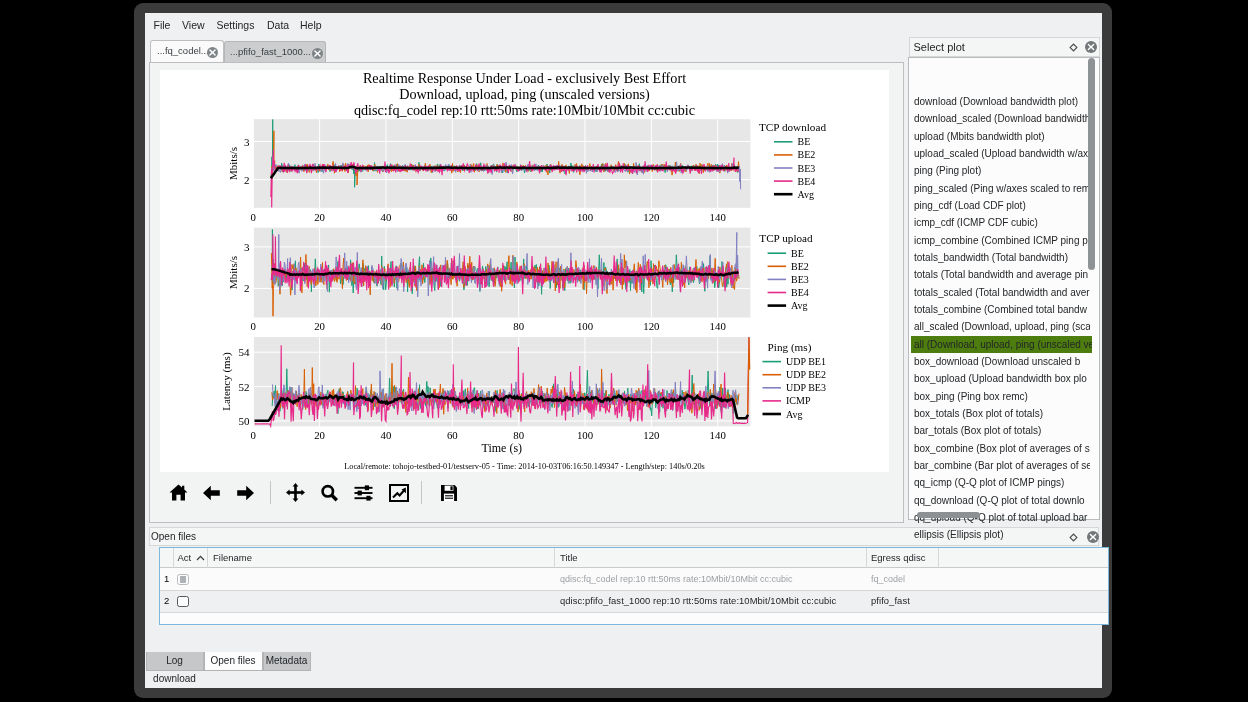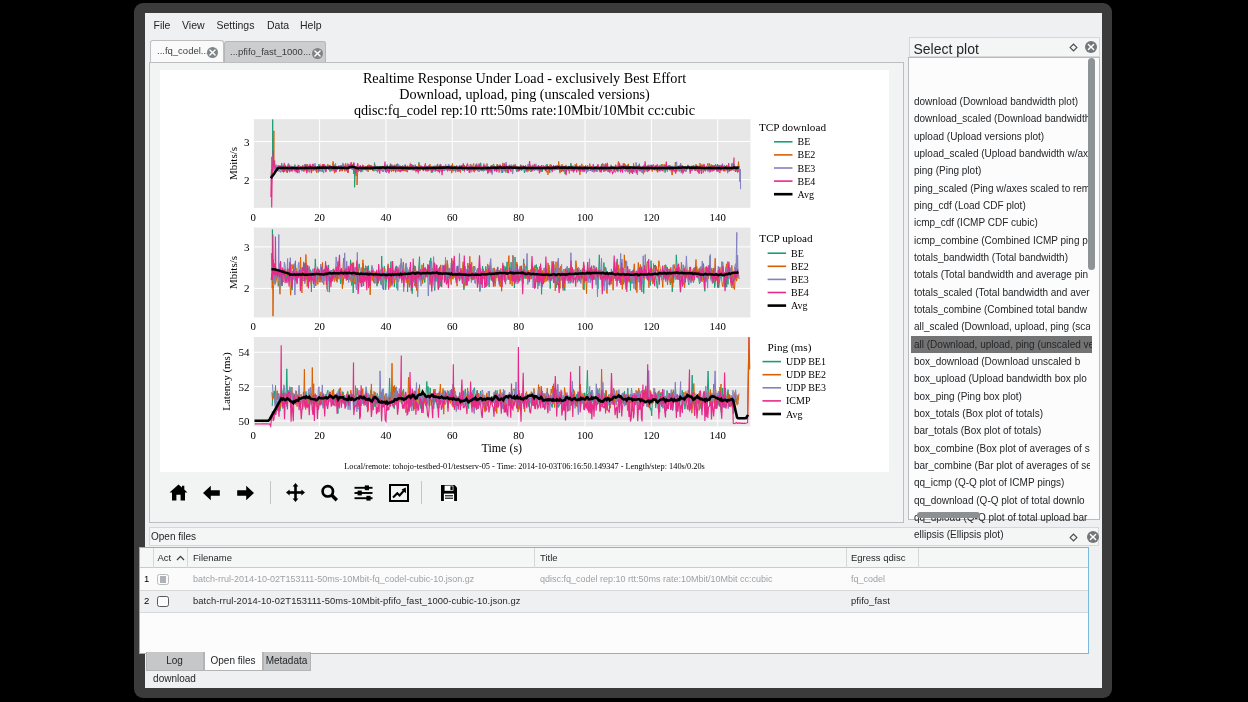--- a/index.html
+++ b/index.html
@@ -7,24 +7,24 @@
 #win { position:absolute; left:145px; top:13px; width:957px; height:675px; background:#eff0f1; }
 .menu { position:absolute; top:19px; font-size:10.5px; color:#232629; }
 #tab1 { position:absolute; left:150px; top:40px; width:74px; height:22px; background:#fafafa; border:1px solid #bcbebf; border-bottom:none; border-top-left-radius:3px; border-top-right-radius:3px; }
 #tab2 { position:absolute; left:224px; top:41px; width:102px; height:21px; background:#cbcdce; border:1px solid #b4b6b7; border-bottom:none; border-top-left-radius:3px; border-top-right-radius:3px; }
 .tabtxt { position:absolute; top:4px; font-size:9.5px; color:#3a3e41; }
 #pane { position:absolute; left:149px; top:62px; width:755px; height:461px; background:#f2f3f3; border:1px solid #bcbebf; }
 #canvas { position:absolute; left:160px; top:70px; width:729px; height:402px; background:#fff; }
 .sep { position:absolute; top:481px; width:1px; height:23px; background:#c3c5c6; }
 #list { position:absolute; left:908px; top:57px; width:192px; height:463px; background:#fcfcfc; border:1px solid #b9bcbd; }
 .li { position:absolute; left:5px; height:17px; font-size:10px; color:#232629; white-space:nowrap; overflow:hidden; width:176px; line-height:17px;margin-top:32px; }
-.li.sel { background:#737373; width:181px; left:2px; padding-left:3px; }
+.li.sel { background:#4d7c0f; width:181px; left:2px; padding-left:3px; }
 #vscroll { position:absolute; left:1087.5px; top:58px; width:7px; height:212px; background:#8e9396; border-radius:3.5px; }
 #hscroll { position:absolute; left:916.5px; top:511.5px; width:63px; height:6px; background:#8c9093; border-radius:3px; }
-#table { position:absolute; left:139px; top:547px; width:950px; height:107px; background:#fcfcfc; border:1px solid #7cb8dc; }
+#table { position:absolute; left:159px; top:547px; width:950px; height:78px; background:#fcfcfc; border:1px solid #7cb8dc; }
 .th { position:absolute; top:0; height:20px; font-size:9.5px; color:#232629; line-height:20px; }
 .cell { position:absolute; font-size:9.4px; letter-spacing:0.08px; white-space:nowrap; line-height:22px; }
 .gray { color:#9da1a5; font-size:9px; letter-spacing:0; }
 .btab { position:absolute; height:19px; background:#c5c7c8; border:1px solid #b2b4b5; border-top:none; font-size:10px; color:#232629; text-align:center; line-height:18px; }
 .btab.active { background:#fdfdfd; }
 text { font-family:"Liberation Serif", serif; }
 svg { display:block; }
 #canvas svg { display:inline; }
 </style></head><body>
 <div id="frame"></div>
@@ -221,54 +221,54 @@
       <rect x="3.9" y="9.6" width="10.2" height="7.4" fill="#fff"></rect>
       <g stroke="#000" stroke-width="1.1">
         <line x1="5" y1="11.8" x2="13" y2="11.8"></line>
         <line x1="5" y1="14.2" x2="13" y2="14.2"></line>
       </g>
     </svg>
   </div>
 
 <div class="abs" style="left:908.5px; top:37px; width:191px; height:19.5px; border:1px solid #d6d7d8; background:#f4f5f5"></div>
 <div class="abs" style="left:149px; top:526.5px; width:950px; height:19px; border:1px solid #d6d7d8; background:#f4f5f5"></div>
-<div class="abs" style="left:913.5px; top:40.5px; font-size:14px; color:#232629">Select plot</div>
+<div class="abs" style="left:913.5px; top:40.5px; font-size:11px; color:#232629">Select plot</div>
 <div class="abs" style="left:1069px; top:42.5px">
     <svg width="9" height="9" viewBox="0 0 9 9" style="">
       <rect x="2.1" y="2.1" width="4.8" height="4.8" fill="none" stroke="#4a4f52" stroke-width="1.1" transform="rotate(45 4.5 4.5)"></rect>
     </svg>
   </div>
 <div class="abs" style="left:1084.5px; top:41px">
     <svg width="12" height="12" viewBox="0 0 12 12" style="">
       <circle cx="6.0" cy="6.0" r="6.0" fill="#737779"></circle>
       <g stroke="#fff" stroke-width="1.4" stroke-linecap="round">
         <line x1="3.4" y1="3.4" x2="8.6" y2="8.6"></line>
         <line x1="8.6" y1="3.4" x2="3.4" y2="8.6"></line>
       </g>
     </svg>
   </div>
 <div id="list">
     <div class="li" style="top:3.0px">download (Download bandwidth plot)</div>
     <div class="li" style="top:20.3px">download_scaled (Download bandwidth</div>
-    <div class="li" style="top:37.7px">upload (Upload versions plot)</div>
+    <div class="li" style="top:37.7px">upload (Mbits bandwidth plot)</div>
     <div class="li" style="top:55.0px">upload_scaled (Upload bandwidth w/ax</div>
     <div class="li" style="top:72.3px">ping (Ping plot)</div>
     <div class="li" style="top:89.6px">ping_scaled (Ping w/axes scaled to remc</div>
     <div class="li" style="top:107.0px">ping_cdf (Load CDF plot)</div>
     <div class="li" style="top:124.3px">icmp_cdf (ICMP CDF cubic)</div>
     <div class="li" style="top:141.6px">icmp_combine (Combined ICMP ping pl</div>
     <div class="li" style="top:159.0px">totals_bandwidth (Total bandwidth)</div>
     <div class="li" style="top:176.3px">totals (Total bandwidth and average pin</div>
     <div class="li" style="top:193.6px">totals_scaled (Total bandwidth and aver</div>
     <div class="li" style="top:211.0px">totals_combine (Combined total bandw</div>
     <div class="li" style="top:228.3px">all_scaled (Download, upload, ping (scale</div>
     <div class="li sel" style="top:245.6px">all (Download, upload, ping (unscaled ve</div>
     <div class="li" style="top:262.9px">box_download (Download unscaled b</div>
     <div class="li" style="top:280.3px">box_upload (Upload bandwidth box plo</div>
-    <div class="li" style="top:297.6px">box_ping (Ping box plot)</div>
+    <div class="li" style="top:297.6px">box_ping (Ping box remc)</div>
     <div class="li" style="top:314.9px">box_totals (Box plot of totals)</div>
     <div class="li" style="top:332.3px">bar_totals (Box plot of totals)</div>
     <div class="li" style="top:349.6px">box_combine (Box plot of averages of s</div>
     <div class="li" style="top:366.9px">bar_combine (Bar plot of averages of se</div>
     <div class="li" style="top:384.3px">qq_icmp (Q-Q plot of ICMP pings)</div>
     <div class="li" style="top:401.6px">qq_download (Q-Q plot of total downlo</div>
     <div class="li" style="top:418.9px">qq_upload (Q-Q plot of total upload bar</div>
     <div class="li" style="top:436.2px">ellipsis (Ellipsis plot)</div>
   </div>
 <div id="vscroll"></div>
@@ -312,22 +312,21 @@
   <div class="abs" style="left:0; top:20px; width:948px; height:22px; background:#fbfbfb"></div>
   <div class="abs" style="left:0; top:42px; width:948px; height:22px; background:#eff0f1"></div>
   <div class="abs" style="left:0; top:42px; width:948px; height:1px; background:#d5d7d8"></div>
   <div class="abs" style="left:0; top:64px; width:948px; height:1px; background:#d5d7d8"></div>
   <div class="cell" style="left:4px; top:20px; font-size:9.5px">1</div>
   <div class="cell" style="left:4px; top:42px; font-size:9.5px">2</div>
 
   <div class="abs" style="left:17px; top:25.5px; width:11.5px; height:11.5px; border:1.4px solid #b9bbbc; border-radius:2.5px; background:#fcfcfc"></div>
   <div class="abs" style="left:19.8px; top:28.3px; width:6.4px; height:6.4px; background:#aeb2b6"></div>
   <div class="abs" style="left:17px; top:47.5px; width:11.5px; height:11.5px; border:1.4px solid #55595c; border-radius:2.5px; background:#fcfcfc"></div>
-  <div class="cell gray" style="left:53px; top:20px">batch-rrul-2014-10-02T153111-50ms-10Mbit-fq_codel-cubic-10.json.gz</div>
   <div class="cell gray" style="left:400px; top:20px">qdisc:fq_codel rep:10 rtt:50ms rate:10Mbit/10Mbit cc:cubic</div>
   <div class="cell gray" style="left:711px; top:20px">fq_codel</div>
-  <div class="cell" style="left:53px; top:42px; color:#232629">batch-rrul-2014-10-02T153111-50ms-10Mbit-pfifo_fast_1000-cubic-10.json.gz</div>
+  <div class="cell" style="left:400px; top:42px; color:#232629">qdisc:pfifo_fast_1000 rep:10 rtt:50ms rate:10Mbit/10Mbit cc:cubic</div>
   <div class="cell" style="left:711px; top:42px; color:#232629">pfifo_fast</div>
 </div>
 
 <div class="btab" style="left:145.5px; top:652px; width:58px">Log download</div>
 <div class="btab active" style="left:203.5px; top:652px; width:59px">Open files</div>
 <div class="btab" style="left:262.5px; top:652px; width:48px">Metadata</div>
 
 </body></html>

